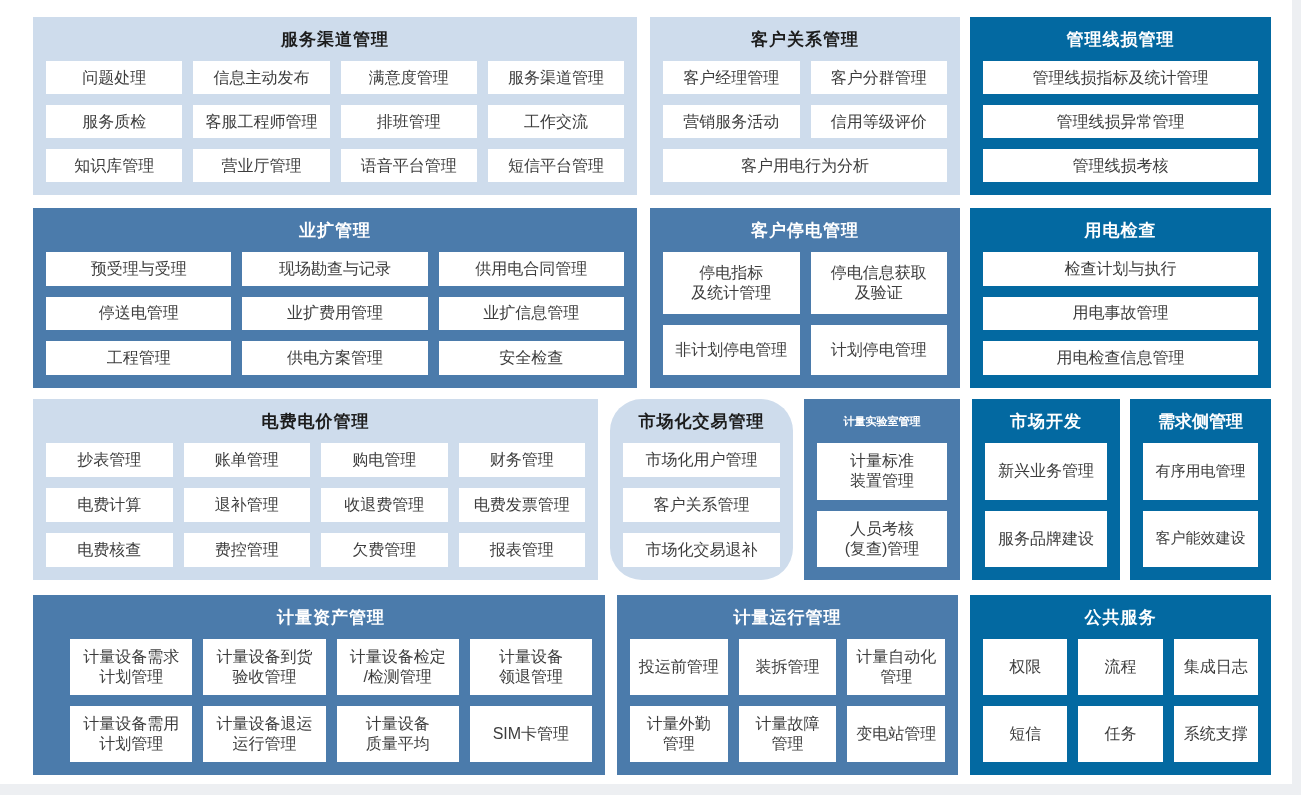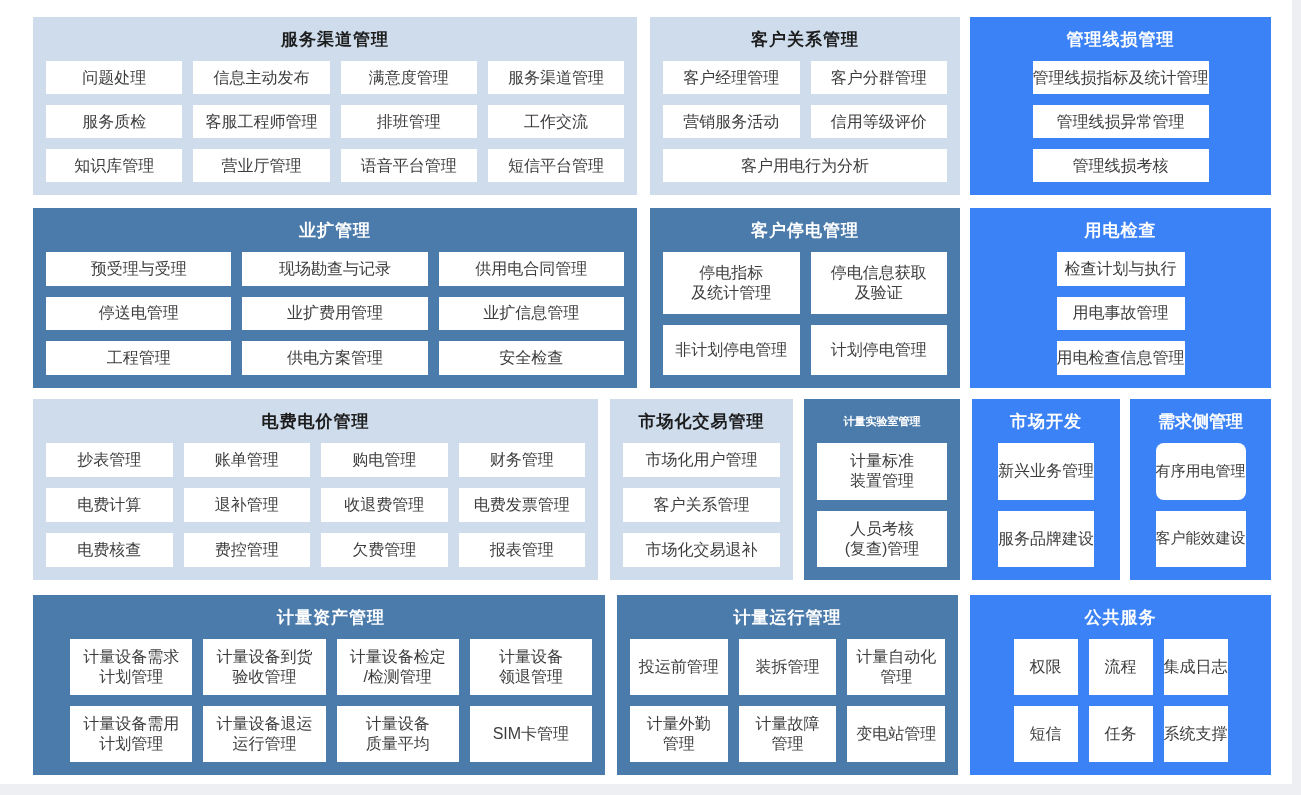--- a/index.html
+++ b/index.html
@@ -29,21 +29,21 @@
     background:#ffffff;display:flex;align-items:center;justify-content:center;
     text-align:center;font-size:16px;color:#3d3d3d;line-height:1.25;
     white-space:pre-line;min-height:32px;
   }
   .span2{grid-column:span 2;}
 
   .theme-light{background:#cedcec;}
   .theme-light .panel-title{color:#1c1c1c;}
   .theme-dark{background:#4b7bab;}
   .theme-dark .panel-title{color:#ffffff;}
-  .theme-teal{background:#3b82f6;align-items:center;}
+  .theme-teal{background:#0369a1;}
   .theme-teal .panel-title{color:#ffffff;}
 </style>
 </head>
 <body>
 
 <div class="edge-right"></div>
 <div class="edge-bottom"></div>
 
 <div class="panel theme-light" style="left:33px;top:17px;width:604px;height:178px;">
   <div class="panel-title">服务渠道管理</div>
@@ -130,21 +130,21 @@
     <div class="item">退补管理</div>
     <div class="item">收退费管理</div>
     <div class="item">电费发票管理</div>
     <div class="item">电费核查</div>
     <div class="item">费控管理</div>
     <div class="item">欠费管理</div>
     <div class="item">报表管理</div>
   </div>
 </div>
 
-<div class="panel theme-light" style="left:610px;top:399px;width:183px;height:181px;">
+<div class="panel theme-light" style="left:610px;top:399px;width:183px;height:181px;border-radius:32px;">
   <div class="panel-title">市场化交易管理</div>
   <div class="panel-body cols-1">
     <div class="item">市场化用户管理</div>
     <div class="item">客户关系管理</div>
     <div class="item">市场化交易退补</div>
   </div>
 </div>
 
 <div class="panel theme-dark" style="left:804px;top:399px;width:156px;height:181px;">
   <div class="panel-title" style="font-size:11px;letter-spacing:0;">计量实验室管理</div>
@@ -160,21 +160,21 @@
   <div class="panel-title">市场开发</div>
   <div class="panel-body cols-1">
     <div class="item">新兴业务管理</div>
     <div class="item">服务品牌建设</div>
   </div>
 </div>
 
 <div class="panel theme-teal" style="left:1130px;top:399px;width:141px;height:181px;">
   <div class="panel-title" style="letter-spacing:0;">需求侧管理</div>
   <div class="panel-body cols-1">
-    <div class="item" style="font-size:15px;border-radius:8px;">有序用电管理</div>
+    <div class="item" style="font-size:15px;">有序用电管理</div>
     <div class="item" style="font-size:15px;">客户能效建设</div>
   </div>
 </div>
 
 <div class="panel theme-dark" style="left:33px;top:595px;width:572px;height:180px;padding-left:24px;">
   <div class="panel-title">计量资产管理</div>
   <div class="panel-body cols-4">
     <div class="item">计量设备需求
 计划管理</div>
     <div class="item">计量设备到货

